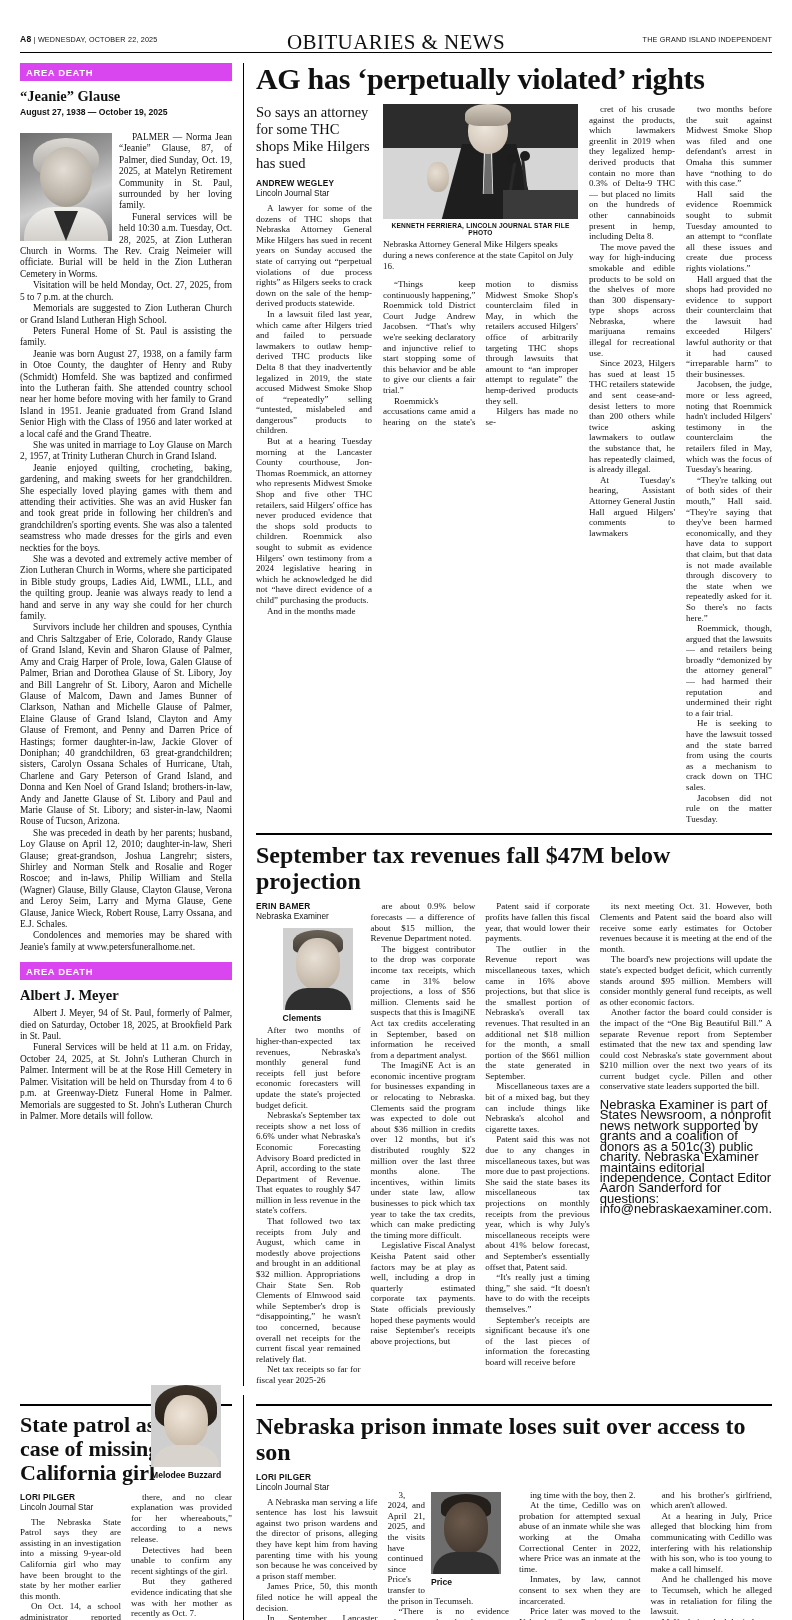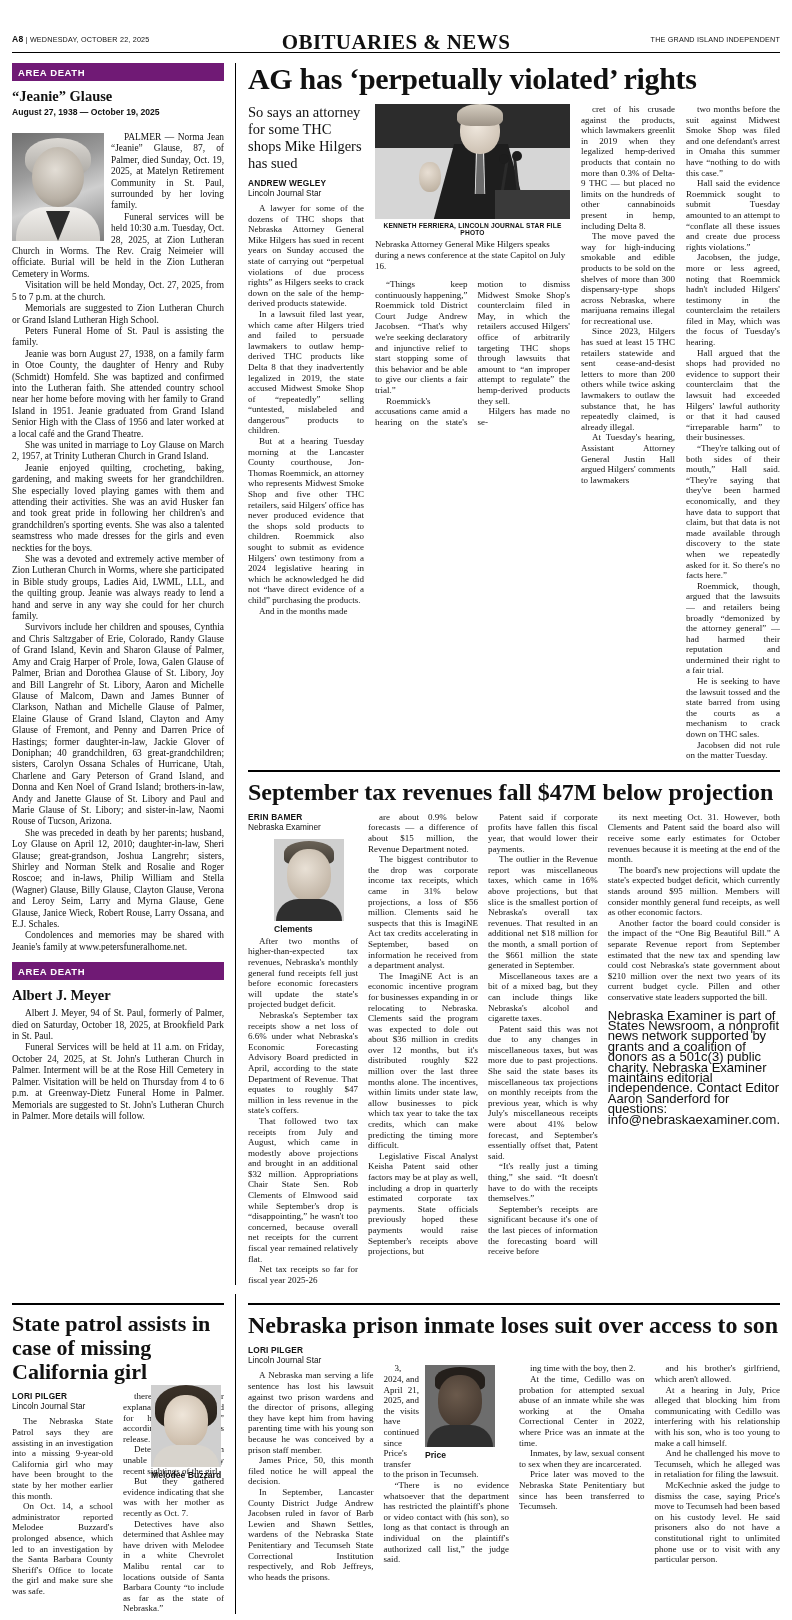--- a/index.html
+++ b/index.html
@@ -2,39 +2,39 @@
 <html><head>
 <meta charset="utf-8">
 <style>
   html,body{margin:0;padding:0;}
   body{
     width:792px;height:1620px;background:#ffffff;
     font-family:"Liberation Serif", serif;
     color:#111;
     -webkit-font-smoothing:antialiased;
   }
-  .page{position:relative;width:792px;height:1620px;box-sizing:border-box;padding:0 12px;}
+  .page{position:relative;width:792px;height:1620px;box-sizing:border-box;padding:0 20px;}
 
   
   .masthead{display:flex;align-items:baseline;justify-content:space-between;padding-top:34px;}
   .mast-left{font-family:"Liberation Sans",sans-serif;font-size:7.2px;letter-spacing:.2px;white-space:nowrap;}
   .mast-left b{font-size:8.6px;font-weight:bold;}
-  .mast-center{font-family:"Liberation Serif",serif;font-size:21px;letter-spacing:.4px;font-weight:700;
+  .mast-center{font-family:"Liberation Serif",serif;font-size:21px;letter-spacing:.4px;font-weight:400;
       position:absolute;left:0;right:0;text-align:center;top:30px;}
   .mast-right{font-family:"Liberation Sans",sans-serif;font-size:7.2px;letter-spacing:.2px;white-space:nowrap;}
   .mast-rule{border-top:1.6px solid #000;margin-top:8px;}
 
   
   .body-grid{display:flex;gap:0;margin-top:10px;}
   .col-left{width:223px;flex:0 0 223px;padding-right:11px;box-sizing:border-box;}
   .vdiv{width:1px;background:#000;flex:0 0 1px;}
   .col-right{flex:1;padding-left:12px;box-sizing:border-box;}
 
   
-  .area-death{background:#701a75;color:#fff;font-family:"Liberation Sans",sans-serif;
+  .area-death{background:#d946ef;color:#fff;font-family:"Liberation Sans",sans-serif;
     font-weight:bold;font-size:9.5px;letter-spacing:.6px;padding:3.5px 6px;margin-bottom:7px;}
 
   .obit-name{font-family:"Liberation Serif",serif;font-weight:bold;font-size:14.5px;margin:0 0 2px 0;}
   .obit-dates{font-family:"Liberation Sans",sans-serif;font-weight:bold;font-size:8.6px;margin:0 0 7px 0;}
 
   .obit-body{font-size:9.4px;line-height:11.4px;text-align:justify;margin-top:15px;}
   .obit-body p{margin:0;text-indent:13px;}
   .obit-photo{width:92px;height:108px;float:left;margin:1px 7px 3px 0;
       background:linear-gradient(160deg,#6e6e6e 0%,#9c9c9c 35%,#cfcfcf 60%,#7d7d7d 100%);
       position:relative;overflow:hidden;}
@@ -102,21 +102,21 @@
   .mug.dark .m-head{background:radial-gradient(circle at 42% 38%,#6b5a4c,#3c3129);}
   .mug.dark .m-hair{background:#241f1b;}
   .mug.girl .m-head{background:radial-gradient(circle at 42% 38%,#efe6da,#bfae9a);}
   .mug.girl .m-hair{position:absolute;left:4px;top:0;width:62px;height:44px;border-radius:50% 50% 35% 35%;
       background:linear-gradient(180deg,#3b3229,#262019);}
   .mug.girl .m-body{background:#d8d4cd;}
 
   .mug-cap{font-family:"Liberation Sans",sans-serif;font-weight:bold;font-size:8.6px;line-height:10px;
       margin-top:3px;}
   .mug-wrap{float:left;margin:2px 6px 2px 0;}
-  .mug-wrap.right{float:right;margin:2px 14px 2px 6px;}
+  .mug-wrap.right{float:right;margin:2px 8px 2px 6px;}
 
   .agate{font-family:"Liberation Sans",sans-serif;font-size:13px;line-height:10.4px;}
   .agate p{margin:0;}
 
   .bot-grid{display:flex;margin-top:9px;}
   .bot-left{width:223px;flex:0 0 223px;padding-right:11px;box-sizing:border-box;}
   .bot-right{flex:1;padding-left:12px;box-sizing:border-box;}
   .two-col{display:flex;gap:10px;}
   .two-col > div{flex:1;}
 </style>
@@ -225,22 +225,22 @@
             <p>The move paved the way for high-inducing smokable and edible products to be sold on the shelves of more than 300 dispensary-type shops across Nebraska, where marijuana remains illegal for recreational use.</p>
             <p>Since 2023, Hilgers has sued at least 15 THC retailers statewide and sent cease-and-desist letters to more than 200 others while twice asking lawmakers to outlaw the substance that, he has repeatedly claimed, is already illegal.</p>
             <p>At Tuesday's hearing, Assistant Attorney General Justin Hall argued Hilgers' comments to lawmakers</p>
           </div>
         </div>
 
         <div style="flex:1">
           <div class="news-body">
             <p>two months before the suit against Midwest Smoke Shop was filed and one defendant's arrest in Omaha this summer have “nothing to do with this case.”</p>
             <p>Hall said the evidence Roemmick sought to submit Tuesday amounted to an attempt to “conflate all these issues and create due process rights violations.”</p>
+            <p>Hall argued that the shops had provided no evidence to support their counterclaim that the lawsuit had exceeded Hilgers' lawful authority or that it had caused “irreparable harm” to their businesses.</p>
             <p>Jacobsen, the judge, more or less agreed, noting that Roemmick hadn't included Hilgers' testimony in the counterclaim the retailers filed in May, which was the focus of Tuesday's hearing.</p>
-            <p>Hall argued that the shops had provided no evidence to support their counterclaim that the lawsuit had exceeded Hilgers' lawful authority or that it had caused “irreparable harm” to their businesses.</p>
             <p>“They're talking out of both sides of their mouth,” Hall said. “They're saying that they've been harmed economically, and they have data to support that claim, but that data is not made available through discovery to the state when we repeatedly asked for it. So there's no facts here.”</p>
             <p>Roemmick, though, argued that the lawsuits — and retailers being broadly “demonized by the attorney general” — had harmed their reputation and undermined their right to a fair trial.</p>
             <p>He is seeking to have the lawsuit tossed and the state barred from using the courts as a mechanism to crack down on THC sales.</p>
             <p>Jacobsen did not rule on the matter Tuesday.</p>
           </div>
         </div>
       </div>
 
       <div class="sec-rule"></div>
       <h2 class="sec-head">September tax revenues fall $47M below projection</h2>
@@ -361,21 +361,21 @@
             </div>
             <p>3, 2024, and April 21, 2025, and the visits have continued since Price's transfer to the prison in Tecumseh.</p>
             <p>“There is no evidence whatsoever that the department has restricted the plaintiff's phone or video contact with (his son), so long as that contact is through an individual on the plaintiff's authorized call list,” the judge said.</p>
 
           </div>
         </div>
         <div>
           <div class="news-body" style="padding-top:18px;">
             <p>ing time with the boy, then 2.</p>
             <p>At the time, Cedillo was on probation for attempted sexual abuse of an inmate while she was working at the Omaha Correctional Center in 2022, where Price was an inmate at the time.</p>
-            <p>Inmates, by law, sexual consent to sex when they are incarcerated.</p>
+            <p>Inmates, by law, cannot consent to sex when they are incarcerated.</p>
             <p>Price later was moved to the Nebraska State Penitentiary but since has been transferred to Tecumseh.</p>
 
           </div>
         </div>
         <div>
           <div class="news-body" style="padding-top:18px;">
             <p>and his brother's girlfriend, which aren't allowed.</p>
             <p>At a hearing in July, Price alleged that blocking him from communicating with Cedillo was interfering with his relationship with his son, who is too young to make a call himself.</p>
             <p>And he challenged his move to Tecumseh, which he alleged was in retaliation for filing the lawsuit.</p>
             <p>McKechnie asked the judge to dismiss the case, saying Price's move to Tecumseh had been based on his custody level. He said prisoners also do not have a constitutional right to unlimited phone use or to visit with any particular person.</p>

